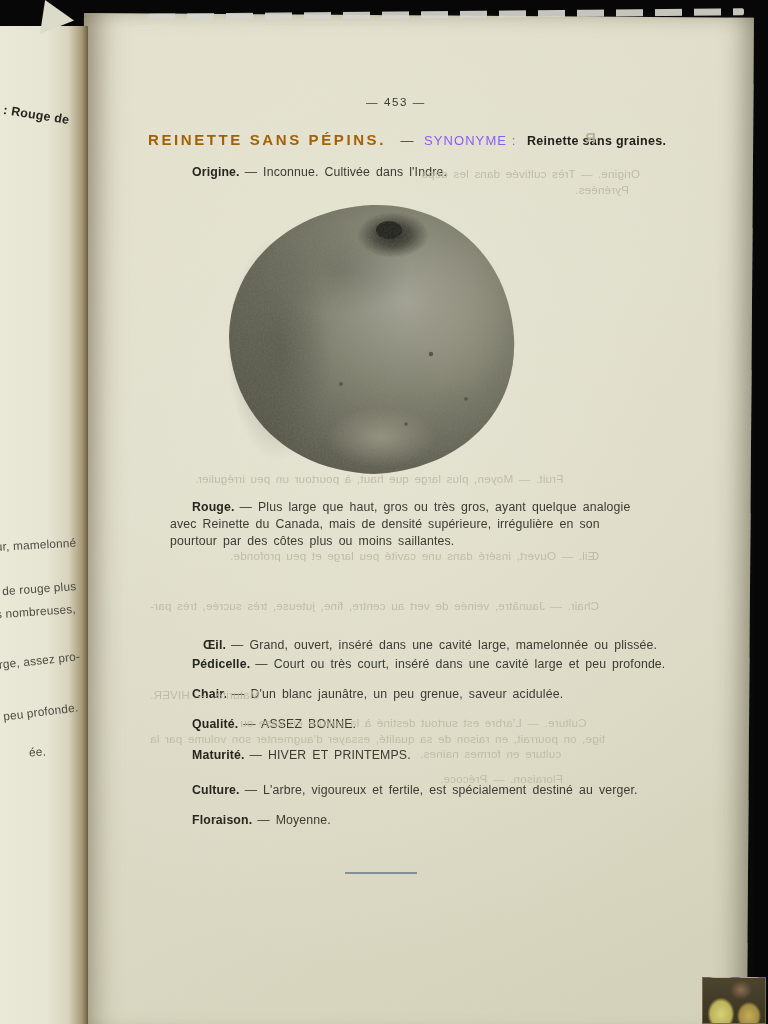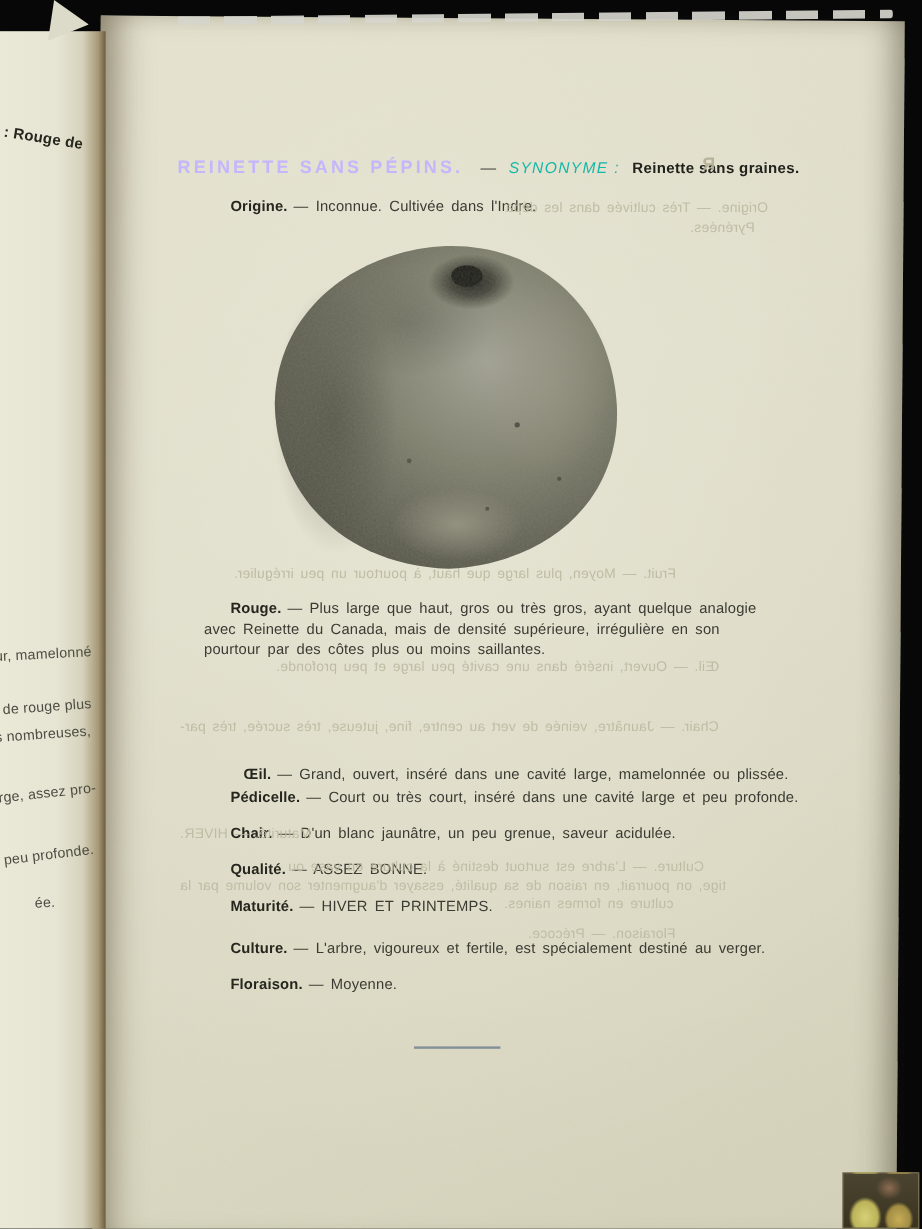--- a/index.html
+++ b/index.html
@@ -46,23 +46,23 @@
   .paper-noise { position:absolute; left:84px; top:13px; width:670px; height:1011px;
     opacity:.5; z-index:5; pointer-events:none; }
 
   
   .content { position:absolute; inset:0; z-index:6; color:#3b3b33; }
   .page-number {
     position:absolute; top:96px; left:148px; width:496px; text-align:center;
     font-size:11.5px; letter-spacing:1.6px; color:#3a3a30;
   }
   .title-line { position:absolute; top:131px; left:148px; width:520px; white-space:nowrap; }
-  .title-main { font-weight:bold; font-size:15px; letter-spacing:2.6px; color:#c4b5fd; }
+  .title-main { font-weight:bold; font-size:15px; letter-spacing:2.6px; color:#a16207; }
   .title-dash { font-size:13px; color:#44443c; padding:0 6px 0 10px; }
-  .title-syn  { font-size:13px; letter-spacing:1.1px; color:#14b8a6;font-style:italic; }
+  .title-syn  { font-size:13px; letter-spacing:1.1px; color:#8b5cf6; }
   .title-syn-val { font-weight:bold; font-size:12.5px; letter-spacing:.3px; color:#22221c; padding-left:6px; }
 
   .entry {
     position:absolute; left:148px; width:502px;
     font-size:12.3px; line-height:16.8px; letter-spacing:.15px; word-spacing:2.4px;
     padding-left:22px; text-indent:-22px; color:#3b3b33;
   }
   .entry b { font-weight:bold; color:#26261f; padding-right:5px;margin-left:44px; }
   .one-line { white-space:nowrap; width:520px; }
 
@@ -129,20 +129,21 @@
   <span class="ghost" style="top:183px; left:575px;">Pyrénées.</span>
   <span class="ghost" style="top:472px; left:195px;">Fruit. — Moyen, plus large que haut, à pourtour un peu irrégulier.</span>
   <span class="ghost" style="top:549px; left:230px;">Œil. — Ouvert, inséré dans une cavité peu large et peu profonde.</span>
   <span class="ghost" style="top:599px; left:150px;">Chair. — Jaunâtre, veinée de vert au centre, fine, juteuse, très sucrée, très par-</span>
   <span class="ghost" style="top:688px; left:150px;">Maturité. — HIVER.</span>
   <span class="ghost" style="top:716px; left:240px;">Culture. — L'arbre est surtout destiné à la culture en vase ou</span>
   <span class="ghost" style="top:732px; left:150px;">tige, on pourrait, en raison de sa qualité, essayer d'augmenter son volume par la</span>
   <span class="ghost" style="top:747px; left:420px;">culture en formes naines.</span>
   <span class="ghost" style="top:772px; left:440px;">Floraison. — Précoce.</span>
 
+  <div class="page-number">— 453 —</div>
 
   <div class="title-line">
     <span class="title-main">REINETTE SANS PÉPINS.</span>
     <span class="title-dash">—</span>
     <span class="title-syn">SYNONYME :</span>
     <span class="title-syn-val">Reinette sans graines.</span>
   </div>
 
   <p class="entry one-line" style="top:164px;">
     <b>Origine.</b><span>— Inconnue. Cultivée dans l'Indre.</span>

